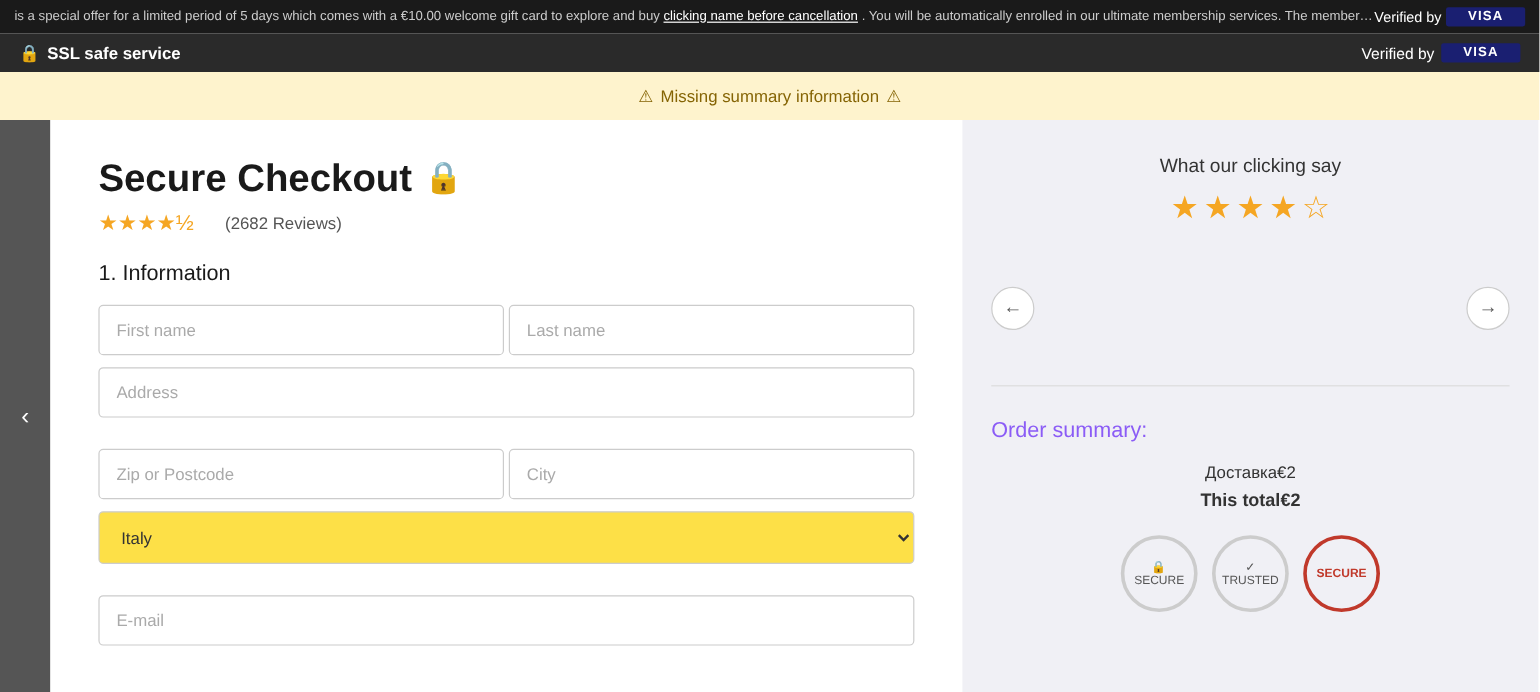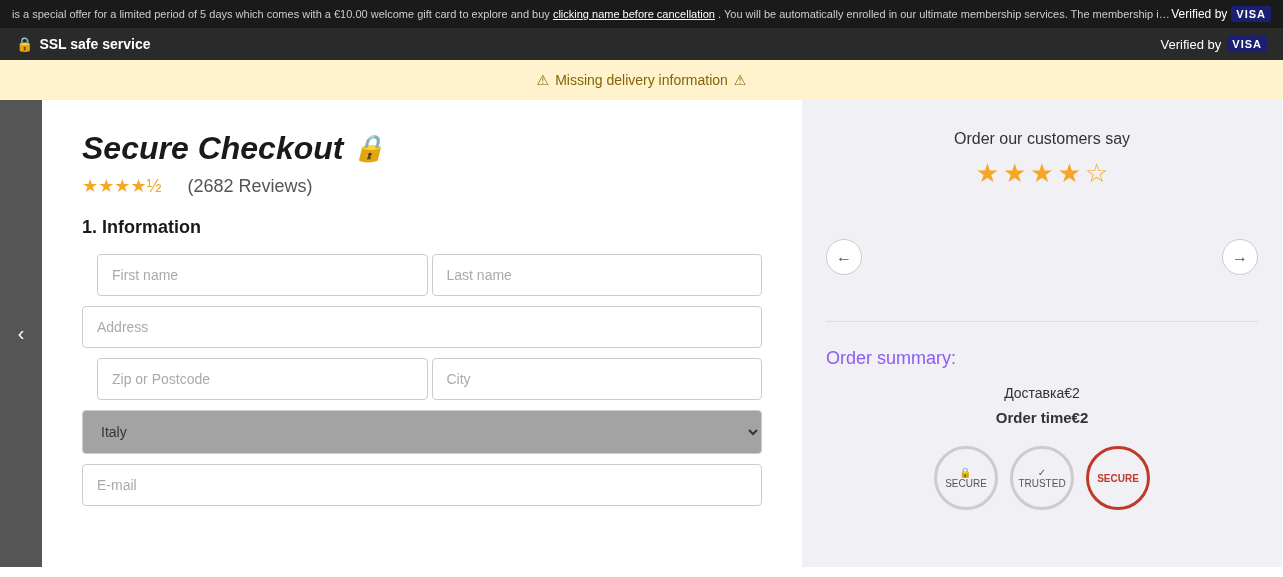--- a/index.html
+++ b/index.html
@@ -82,79 +82,77 @@
 
     
     .checkout-title {
       font-size: 32px;
       font-weight: bold;
       color: #1a1a1a;
       display: flex;
       align-items: center;
       gap: 10px;
       margin-bottom: 8px;
-      font-style: italic;
     }
 
     .stars-row {
       display: flex;
       align-items: center;
       gap: 6px;
       margin-bottom: 20px;
     }
     .stars { color: #f5a623; font-size: 18px; }
-    .reviews { color: #555; font-size: 18px; padding-left: 20px; }
+    .reviews { color: #555; font-size: 14px; padding-left: 20px; }
 
     .section-title {
       font-size: 18px;
-      font-weight: bold;
+      font-weight: normal;
       margin-bottom: 16px;
       color: #1a1a1a;
     }
 
     
     .form-row {
       display: flex;
       gap: 4px;
       margin-bottom: 10px;
-      margin-left: 15px;
     }
     .form-field {
       flex: 1;
     }
     .form-field input, .form-field select {
       width: 100%;
       padding: 12px 14px;
       border: 1px solid #ccc;
       border-radius: 4px;
       font-size: 14px;
       color: #888;
       outline: none;
     }
     .form-field input::placeholder { color: #aaa; }
-    .form-full { margin-bottom: 10px; }
+    .form-full { margin-bottom: 26px; }
     .form-full input {
       width: 100%;
       padding: 12px 14px;
       border: 1px solid #ccc;
       border-radius: 4px;
       font-size: 14px;
       color: #888;
       outline: none;
     }
     .form-full input::placeholder { color: #aaa; }
     .form-full select {
       width: 100%;
       padding: 12px 14px;
       border: 1px solid #ccc;
       border-radius: 4px;
       font-size: 14px;
       color: #333;
       outline: none;
-      background: #a3a3a3;
+      background: #fde047;
       appearance: auto;
     }
 
     
     .customers-say {
       text-align: center;
       margin-bottom: 20px;
     }
     .customers-say-title {
       font-size: 16px;
@@ -211,21 +209,21 @@
       font-size: 10px; text-align: center; color: #555;
     }
     .badge-circle.red { border-color: #c0392b; color: #c0392b; font-weight: bold; }
 
     
     .visa-badge {
       background: #1a1f71;
       color: #fff;
       font-weight: bold;
       font-size: 11px;
-      padding: 2px 5px;
+      padding: 2px 18px;
       border-radius: 2px;
       letter-spacing: 1px;
     }
 
     .lock-icon { font-size: 26px; }
   </style>
 </head>
 <body>
 
 <div class="top-bar">
@@ -246,21 +244,21 @@
     <span>SSL safe service</span>
   </div>
   <div class="ssl-right">
     <span>Verified by</span>
     <span class="visa-badge">VISA</span>
   </div>
 </div>
 
 <div class="warning-bar">
   <span>⚠</span>
-  <span>Missing delivery information</span>
+  <span>Missing summary information</span>
   <span>⚠</span>
 </div>
 
 <div class="main-layout">
 
   <div class="side-nav-left">
     <span>‹</span>
   </div>
 
   <div class="left-content">
@@ -313,21 +311,21 @@
 
     <div class="form-full">
       <input type="text" placeholder="E-mail" style="">
     </div>
 
   </div>
 
   <div class="right-sidebar">
 
     <div class="customers-say">
-      <div class="customers-say-title">Order our customers say</div>
+      <div class="customers-say-title">What our clicking say</div>
       <div class="customer-stars">
         <span>★</span>
         <span>★</span>
         <span>★</span>
         <span>★</span>
         <span>☆</span>
       </div>
     </div>
 
     <div class="carousel-controls">
@@ -343,21 +341,21 @@
 
     <div class="order-summary">
       <div class="order-summary-title">Order summary:</div>
 
       <div class="order-row">
         <span>Доставка</span>
         <span>€2</span>
       </div>
 
       <div class="order-row bold">
-        <span>Order time</span>
+        <span>This total</span>
         <span>€2</span>
       </div>
     </div>
 
     <div class="trust-badges">
       <div class="badge-circle">
         <span>🔒<br>SECURE</span>
       </div>
       <div class="badge-circle">
         <span>✓<br>TRUSTED</span>

